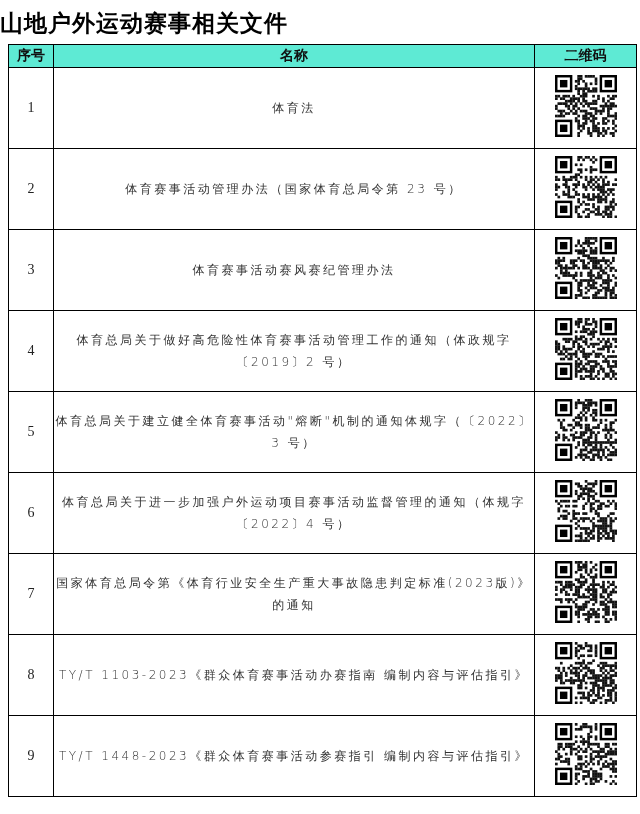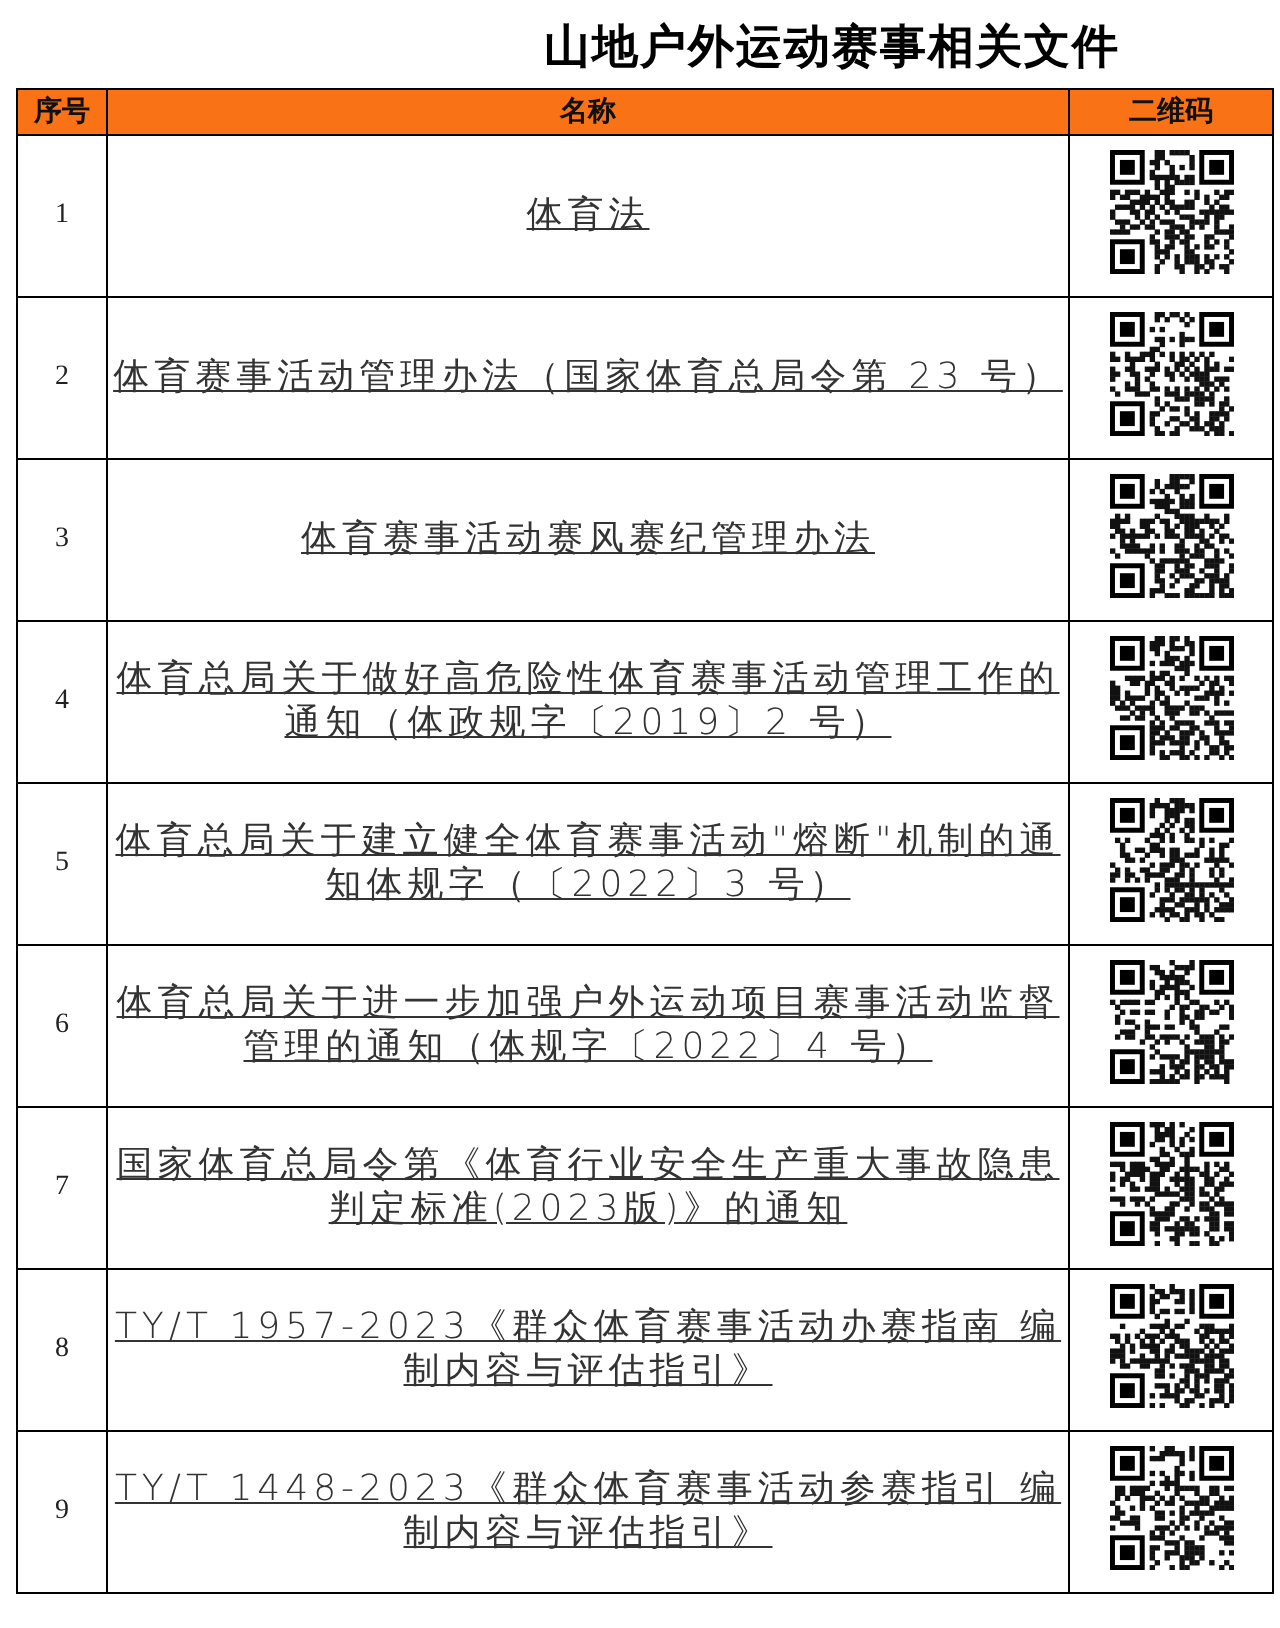--- a/index.html
+++ b/index.html
@@ -1,32 +1,32 @@
 <!DOCTYPE html>
 <html><head>
   <meta charset="utf-8">
   <style>
     html, body { margin: 0; padding: 0; background: #ffffff; }
     body { width: 640px; height: 814px; position: relative; overflow: hidden;
            font-family: "DejaVu Serif", "Liberation Serif", serif; color: #111; }
-    .title { position: absolute; top: 8px; left: 0; width: 560px; text-align: right;
+    .title { position: absolute; top: 8px; left: 0; width: 560px; text-align: left;
              font-size: 23px; font-weight: bold; letter-spacing: 1px;
              font-family: Liberation Serif, serif; color: #000; }
     table.docs { position: absolute; left: 8px; top: 44px; width: 628px;
                  border-collapse: collapse; table-layout: fixed; }
     table.docs th, table.docs td { border: 1.5px solid #000; padding: 0; text-align: center; vertical-align: middle; }
-    table.docs th { background: #f97316; height: 22px; font-size: 14px; font-weight: bold;
+    table.docs th { background: #5eead4; height: 22px; font-size: 14px; font-weight: bold;
                     font-family: "DejaVu Sans", "Liberation Sans", sans-serif; margin-left: 12px; }
     table.docs td { height: 80px; }
     col.c-num { width: 45px; }
     col.c-name { width: 481px; }
     col.c-qr { width: 102px; }
     .num { font-size: 14px; color: #222; font-family: "Liberation Serif", serif; }
-    .name { font-size: 18px; line-height: 22px; color: #333; padding: 0 10px; letter-spacing: 2.5px;
-            font-family: "DejaVu Sans", "Liberation Sans", sans-serif; font-weight: 300; text-decoration: underline; }
+    .name { font-size: 12px; line-height: 22px; color: #333; padding: 0 10px; letter-spacing: 2.5px;
+            font-family: "DejaVu Sans", "Liberation Sans", sans-serif; font-weight: 300; }
     .qr { display: inline-block; width: 62px; height: 62px; position: relative;
           background-color: #fff; }
     .qr svg { width: 62px; height: 62px; display: block; }
   </style>
 </head>
 <body>
 
 <div class="title">山地户外运动赛事相关文件</div>
 
 <table class="docs">
@@ -1606,21 +1606,21 @@
               <rect x="47.12" y="2.48" width="12.4" height="12.4" fill="#fff"></rect>
               <rect x="49.6" y="4.96" width="7.4399999999999995" height="7.4399999999999995" fill="#000"></rect>
               <rect x="0" y="44.64" width="17.36" height="17.36" fill="#000"></rect>
               <rect x="2.48" y="47.12" width="12.4" height="12.4" fill="#fff"></rect>
               <rect x="4.96" y="49.6" width="7.4399999999999995" height="7.4399999999999995" fill="#000"></rect>
             </svg></span>
     </td>
   </tr>
       <tr>
     <td class="num">8</td>
-    <td class="name">TY/T 1957-2023《群众体育赛事活动办赛指南 编制内容与评估指引》</td>
+    <td class="name">TY/T 1103-2023《群众体育赛事活动办赛指南 编制内容与评估指引》</td>
     <td>
       <span class="qr"><svg viewBox="0 0 62 62" xmlns="http://www.w3.org/2000/svg">
               <rect x="19.84" y="0" width="2.68" height="2.68" fill="#111"></rect>
               <rect x="29.759999999999998" y="0" width="2.68" height="2.68" fill="#111"></rect>
               <rect x="22.32" y="2.48" width="2.68" height="2.68" fill="#111"></rect>
               <rect x="24.8" y="2.48" width="2.68" height="2.68" fill="#111"></rect>
               <rect x="29.759999999999998" y="2.48" width="2.68" height="2.68" fill="#111"></rect>
               <rect x="32.24" y="2.48" width="2.68" height="2.68" fill="#111"></rect>
               <rect x="34.72" y="2.48" width="2.68" height="2.68" fill="#111"></rect>
               <rect x="39.68" y="2.48" width="2.68" height="2.68" fill="#111"></rect>

